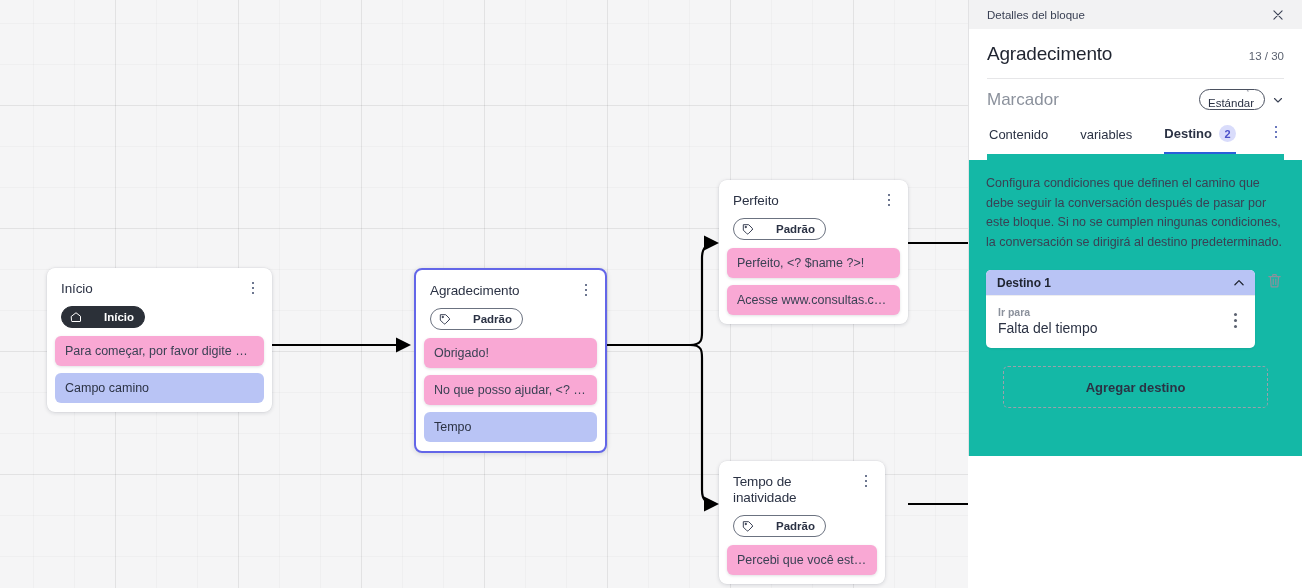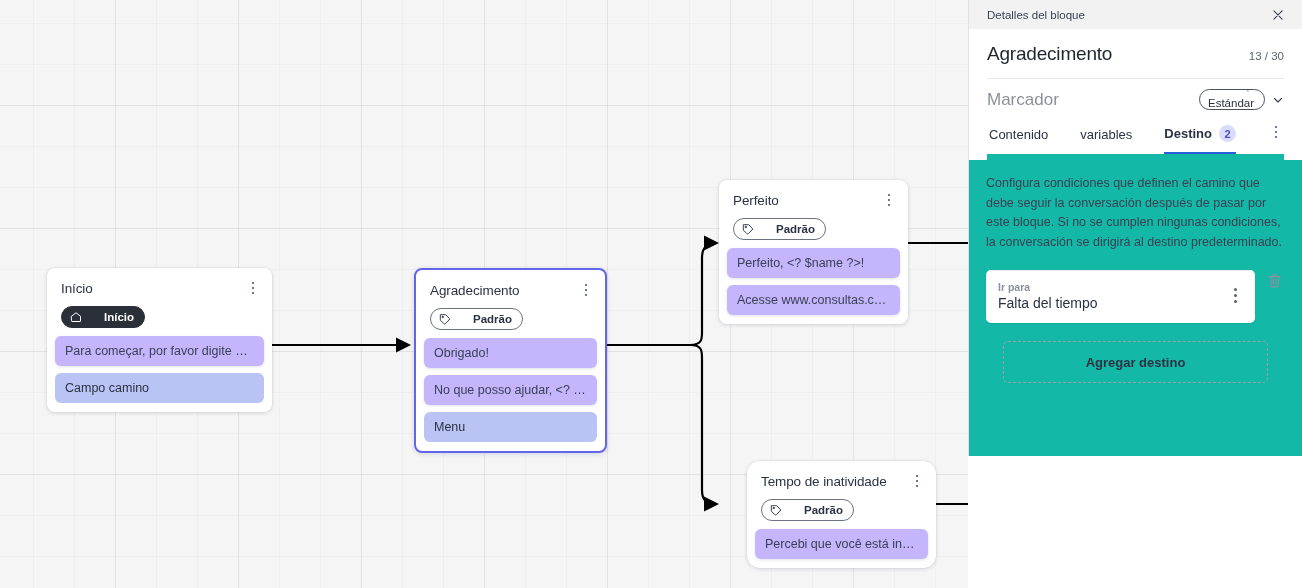--- a/index.html
+++ b/index.html
@@ -75,21 +75,21 @@
   }
   .pill.start {
     background: #2b3038;
     color: #ffffff;
     border: 1px solid #2b3038;
   }
   .pill svg { display:block; }
 
   .node-body { padding: 8px 8px 9px 8px; }
   .msg {
-    background: #c4b5fd;
+    background: #f9a8d4;
     border-radius: 6px;
     box-shadow: 0 1px 3px rgba(16,24,40,0.13);
     padding: 8px 10px;
     font-size: 12.5px;
     color: #3a4154;
     margin-bottom: 7px;
     white-space: nowrap;
     overflow: hidden;
     text-overflow: ellipsis;
   }
@@ -343,21 +343,21 @@
           <svg width="12" height="12" viewBox="0 0 24 24" fill="none" stroke="#3a4154" stroke-width="2" stroke-linecap="round" stroke-linejoin="round">
             <path d="M20.6 13.4 12.6 21.4a2 2 0 0 1-2.8 0L2.6 14.2V3.4h10.8l7.2 7.2a2 2 0 0 1 0 2.8z"></path>
             <circle cx="7.3" cy="8" r="1.3" fill="#3a4154"></circle>
           </svg>
           <span>Padrão</span>
         </div>
       </div>
       <div class="node-body">
         <div class="msg">Obrigado!</div>
         <div class="msg">No que posso ajudar, &lt;? $name ...</div>
-        <div class="msg highlight">Menu</div>
+        <div class="msg highlight">Tempo</div>
       </div>
     </div>
 
     <div class="node" style="left:719px; top:180px; width:189px;">
       <div class="node-head">
         <div class="node-title">Perfeito</div>
         <div class="node-menu">
             <i></i>
             <i></i>
             <i></i>
@@ -369,21 +369,21 @@
           </svg>
           <span>Padrão</span>
         </div>
       </div>
       <div class="node-body">
         <div class="msg">Perfeito, &lt;? $name ?&gt;!</div>
         <div class="msg">Acesse www.consultas.com par...</div>
       </div>
     </div>
 
-    <div class="node" style="left:747px; top:461px; width:189px;border-radius:13px;">
+    <div class="node" style="left:719px; top:461px; width:166px;">
       <div class="node-head">
         <div class="node-title">Tempo de inatividade</div>
         <div class="node-menu">
             <i></i>
             <i></i>
             <i></i>
           </div>
         <div class="pill default">
           <svg width="12" height="12" viewBox="0 0 24 24" fill="none" stroke="#3a4154" stroke-width="2" stroke-linecap="round" stroke-linejoin="round">
             <path d="M20.6 13.4 12.6 21.4a2 2 0 0 1-2.8 0L2.6 14.2V3.4h10.8l7.2 7.2a2 2 0 0 1 0 2.8z"></path>
@@ -450,20 +450,26 @@
             <i></i>
           </div>
       </div>
     </div>
 
     <div class="panel-body">
       <div class="desc">Configura condiciones que definen el camino que debe seguir la conversación después de pasar por este bloque. Si no se cumplen ningunas condiciones, la conversación se dirigirá al destino predeterminado.</div>
 
       <div class="dest-wrap">
         <div class="dest-card">
+          <div class="dest-head">
+            <span>Destino 1</span>
+            <svg width="14" height="14" viewBox="0 0 24 24" fill="none" stroke="#1f2430" stroke-width="2.2" stroke-linecap="round" stroke-linejoin="round">
+              <path d="M5 15 L12 8 L19 15"></path>
+            </svg>
+          </div>
 
 
           <div class="goto-box">
             <div>
               <div class="goto-lbl">Ir para</div>
               <div class="goto-val">Falta del tiempo</div>
             </div>
             <div class="goto-kebab">
                 <i></i>
                 <i></i>

